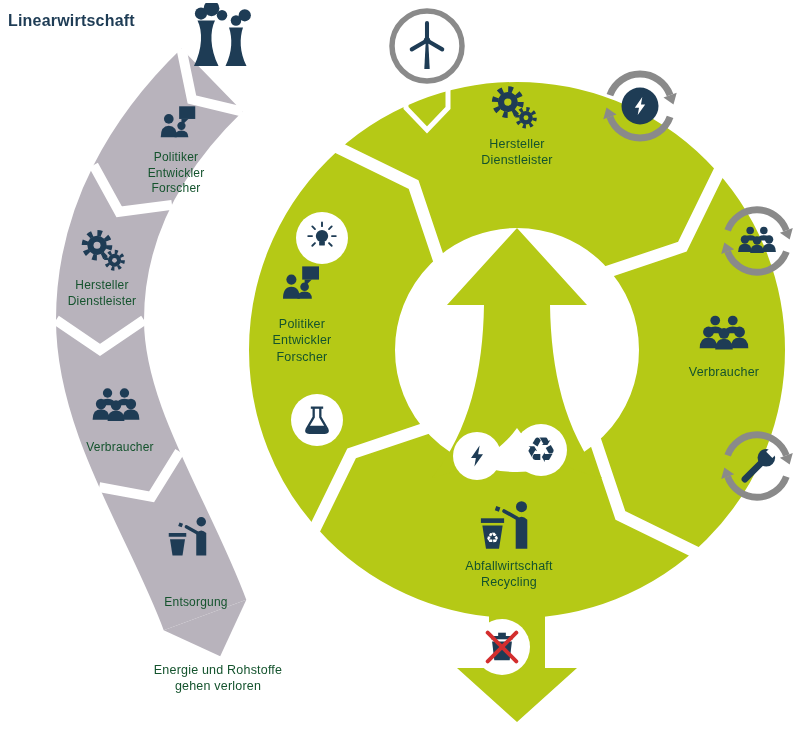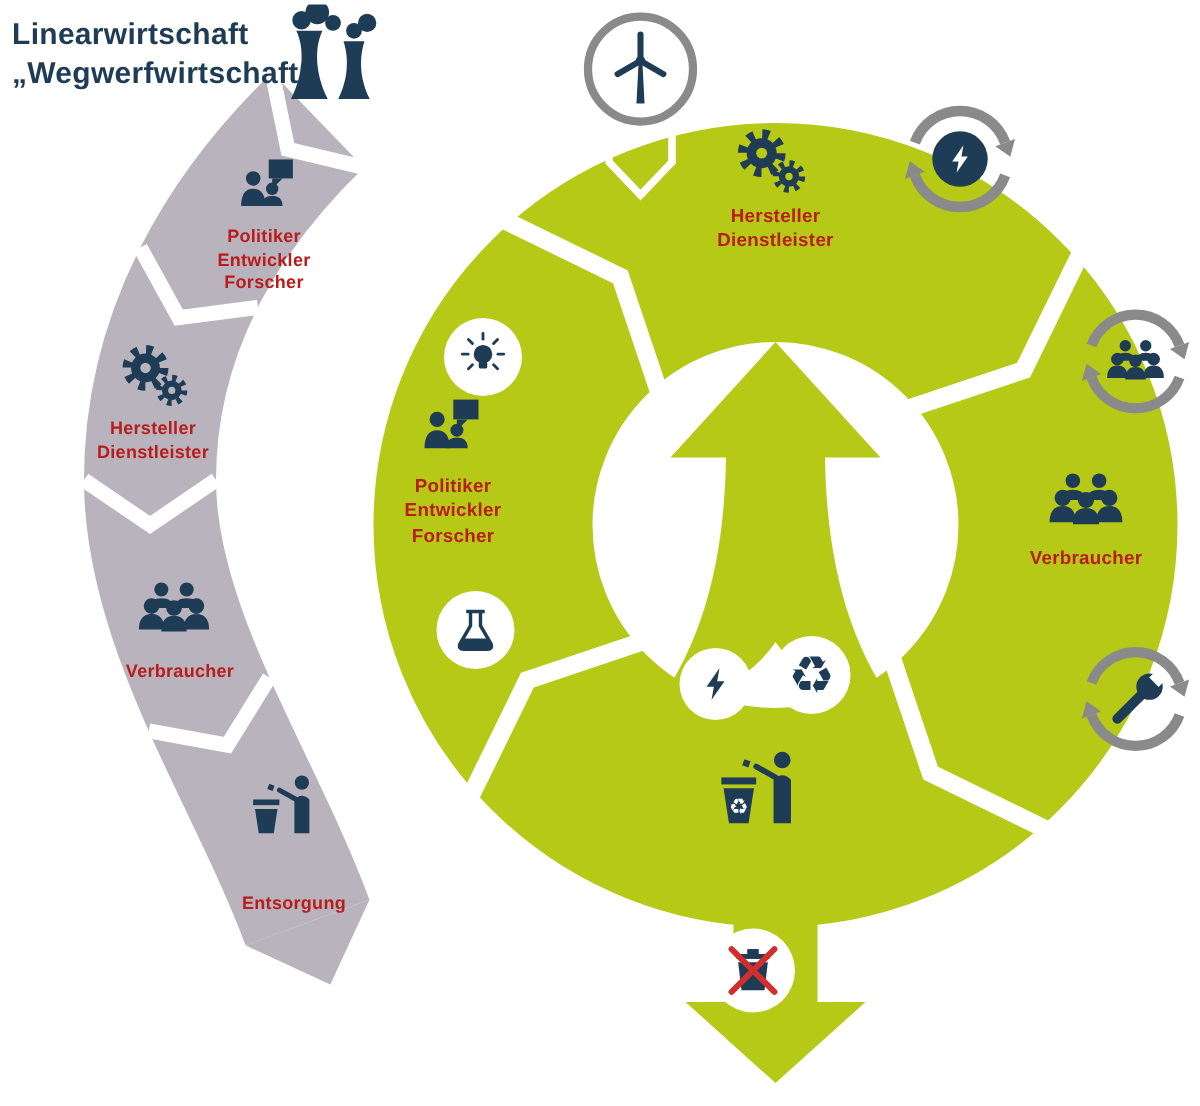--- a/index.html
+++ b/index.html
@@ -1,21 +1,21 @@
 <!DOCTYPE html>
 <html><head>
 <meta charset="utf-8">
 <style>
   html,body{margin:0;padding:0;background:#fff;}
   .canvas{position:relative;width:800px;height:737px;background:#fff;overflow:hidden;
           font-family:"Liberation Sans",sans-serif;}
   svg.scene{position:absolute;left:0;top:0;}
-  .title{position:absolute;color:#1e3c55;font-weight:700;font-size:20px;line-height:1.32;letter-spacing:.2px;}
-  .lbl{position:absolute;transform:translateX(-50%);text-align:center;color:#b91c1c;
-       font-weight:700;font-size:12px;line-height:1.3;letter-spacing:.2px;white-space:nowrap;}
+  .title{position:absolute;color:#1e3c55;font-weight:700;font-size:16px;line-height:1.32;letter-spacing:.2px;}
+  .lbl{position:absolute;transform:translateX(-50%);text-align:center;color:#14532d;
+       font-weight:400;font-size:12px;line-height:1.3;letter-spacing:.2px;white-space:nowrap;}
   .lbl--md{font-size:12.5px;}
 </style>
 </head>
 <body>
 
 <div class="canvas">
 
 <svg class="scene" width="800" height="737" viewBox="0 0 800 737">
   <defs>
     <symbol id="sym-gear" viewBox="-20 -20 40 40">
@@ -201,45 +201,52 @@
   <use href="#sym-discussion" x="155" y="104" width="46" height="46"></use>
   <use href="#sym-gears" x="77" y="224" width="50" height="50" style="--hole:#b8b3bc"></use>
   <use href="#sym-crowd" x="90" y="380" width="52" height="52"></use>
   <use href="#sym-disposal" x="165" y="513" width="50" height="50"></use>
 
   <use href="#sym-factory" x="187" y="3" width="70" height="70"></use>
 </svg>
 
 <div class="title" style="left:8px;top:10px">
   <div>Linearwirtschaft</div>
-  <div>„Wegwerfwirtschaft“</div>
 </div>
 
 <div class="lbl" style="left:176px;top:150px">
   <div>Politiker</div>
   <div>Entwickler</div>
   <div>Forscher</div>
 </div>
 <div class="lbl" style="left:102px;top:278px">
   <div>Hersteller</div>
   <div>Dienstleister</div>
 </div>
 <div class="lbl" style="left:120px;top:440px">
   <div>Verbraucher</div>
 </div>
 <div class="lbl" style="left:196px;top:595px">
   <div>Entsorgung</div>
 </div>
+<div class="lbl lbl--md" style="left:218px;top:662px">
+  <div>Energie und Rohstoffe</div>
+  <div>gehen verloren</div>
+</div>
 
 <div class="lbl lbl--md" style="left:517px;top:136px">
   <div>Hersteller</div>
   <div>Dienstleister</div>
 </div>
 <div class="lbl lbl--md" style="left:302px;top:316px">
   <div>Politiker</div>
   <div>Entwickler</div>
   <div>Forscher</div>
 </div>
 <div class="lbl lbl--md" style="left:724px;top:364px">
   <div>Verbraucher</div>
 </div>
+<div class="lbl lbl--md" style="left:509px;top:558px">
+  <div>Abfallwirtschaft</div>
+  <div>Recycling</div>
+</div>
 
 </div>
 
 </body></html>

